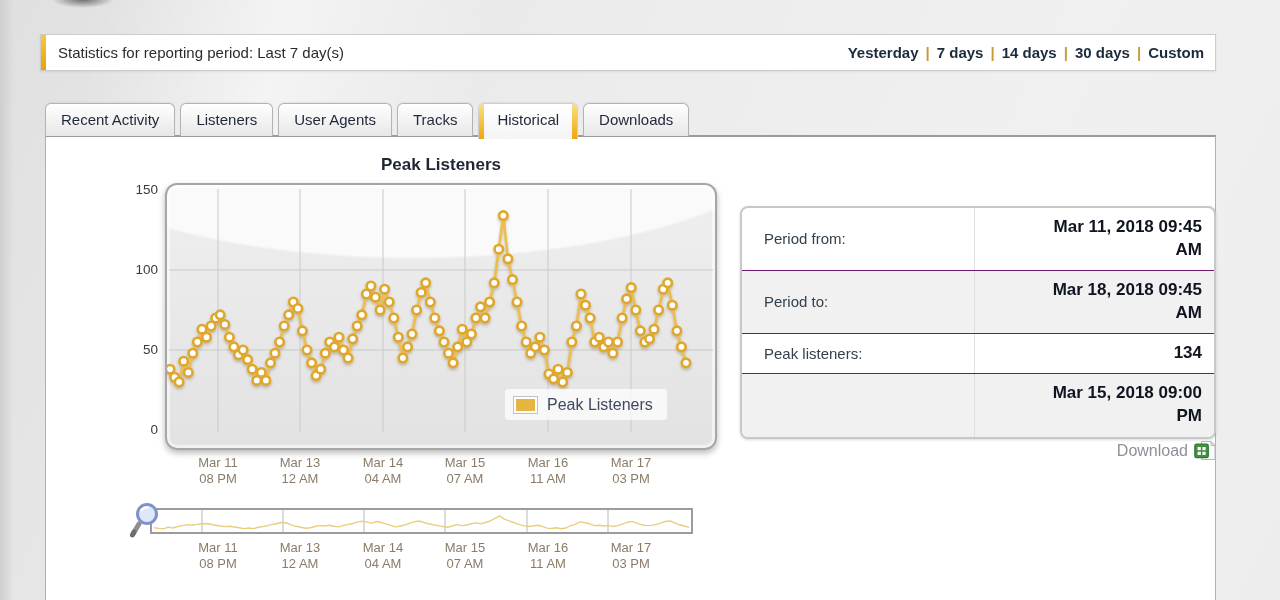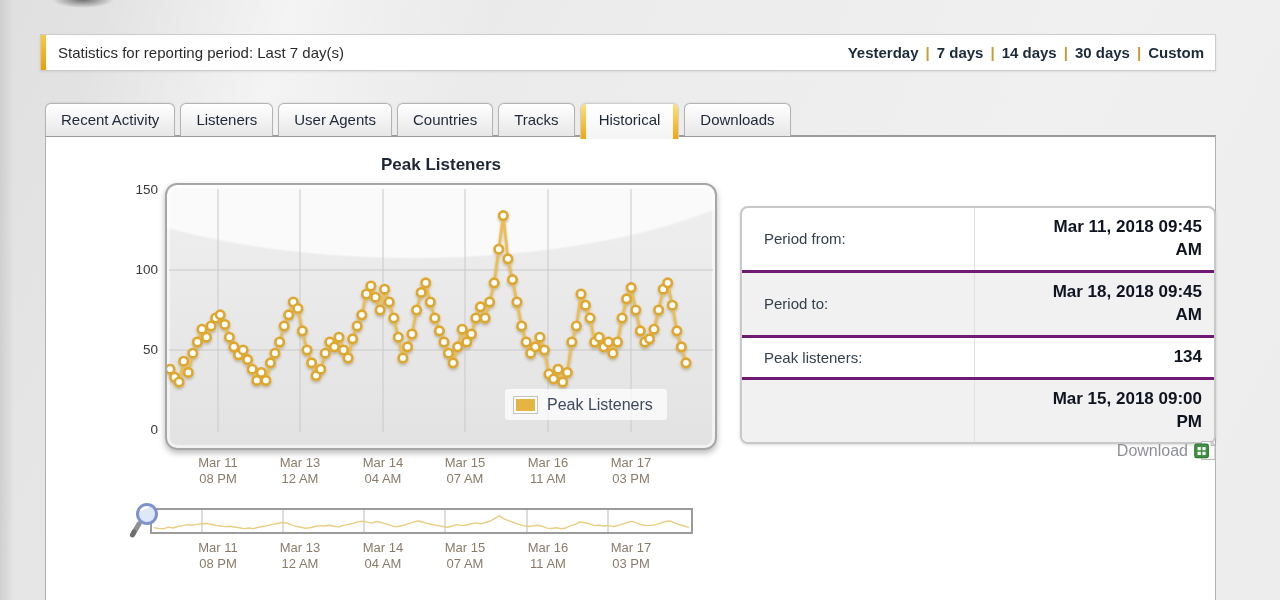--- a/index.html
+++ b/index.html
@@ -66,21 +66,21 @@
     white-space:pre-line;z-index:2;}
 
   .mini-chart{left:150px;top:508px;width:543px;height:26px;background:#fff;
     border:2px solid #9c9c9c;z-index:2;}
   .mini-chart svg{position:absolute;left:0;top:0;}
   .magnifier{left:129px;top:501px;z-index:3;cursor:pointer;}
 
   
   .info-table{left:740px;top:206px;width:476px;background:#fff;border:2px solid #c8c8c8;
     border-radius:8px;overflow:hidden;z-index:2;box-shadow:0 1px 3px rgba(0,0,0,.15);}
-  .info-row{display:flex;align-items:stretch;border-top:3px solid #701a75;}
+  .info-row{display:flex;align-items:stretch;border-top:1px solid #701a75;}
   .info-row:first-child{border-top:none;}
   .info-row.alt{background:#f1f1f1;}
   .info-label{width:233px;display:flex;align-items:center;padding-left:22px;
     font-size:15px;color:#33404d;border-right:1px solid #e0e0e0;}
   .info-value{flex:1;display:flex;align-items:center;justify-content:flex-end;
     text-align:right;font-size:17px;font-weight:bold;color:#0f1420;
     padding:8px 12px 8px 52px;line-height:1.35;}
 
   .download{left:950px;top:440px;width:266px;display:flex;justify-content:flex-end;
     align-items:center;gap:6px;z-index:2;cursor:pointer;}
@@ -96,21 +96,20 @@
 <div class="abs header-bar">
   <div class="header-accent"></div>
   <div class="header-title">Statistics for reporting period: Last 7 day(s)</div>
   <div class="range-links"><a class="range-link">Yesterday</a><span class="sep">|</span><a class="range-link">7 days</a><span class="sep">|</span><a class="range-link">14 days</a><span class="sep">|</span><a class="range-link">30 days</a><span class="sep">|</span><a class="range-link">Custom</a></div>
 </div>
 
 <div class="abs tabs">
     <div class="tab">Recent Activity</div>
     <div class="tab">Listeners</div>
     <div class="tab">User Agents</div>
-    <div class="tab">Countries</div>
     <div class="tab">Tracks</div>
     <div class="tab active">Historical</div>
     <div class="tab">Downloads</div>
   </div>
 
 <div class="abs panel"></div>
 
 <div class="abs chart-title">Peak Listeners</div>
 <div id="y-axis">
     <div class="abs y-label" style="left: 116px; top: 182px;">150</div>

